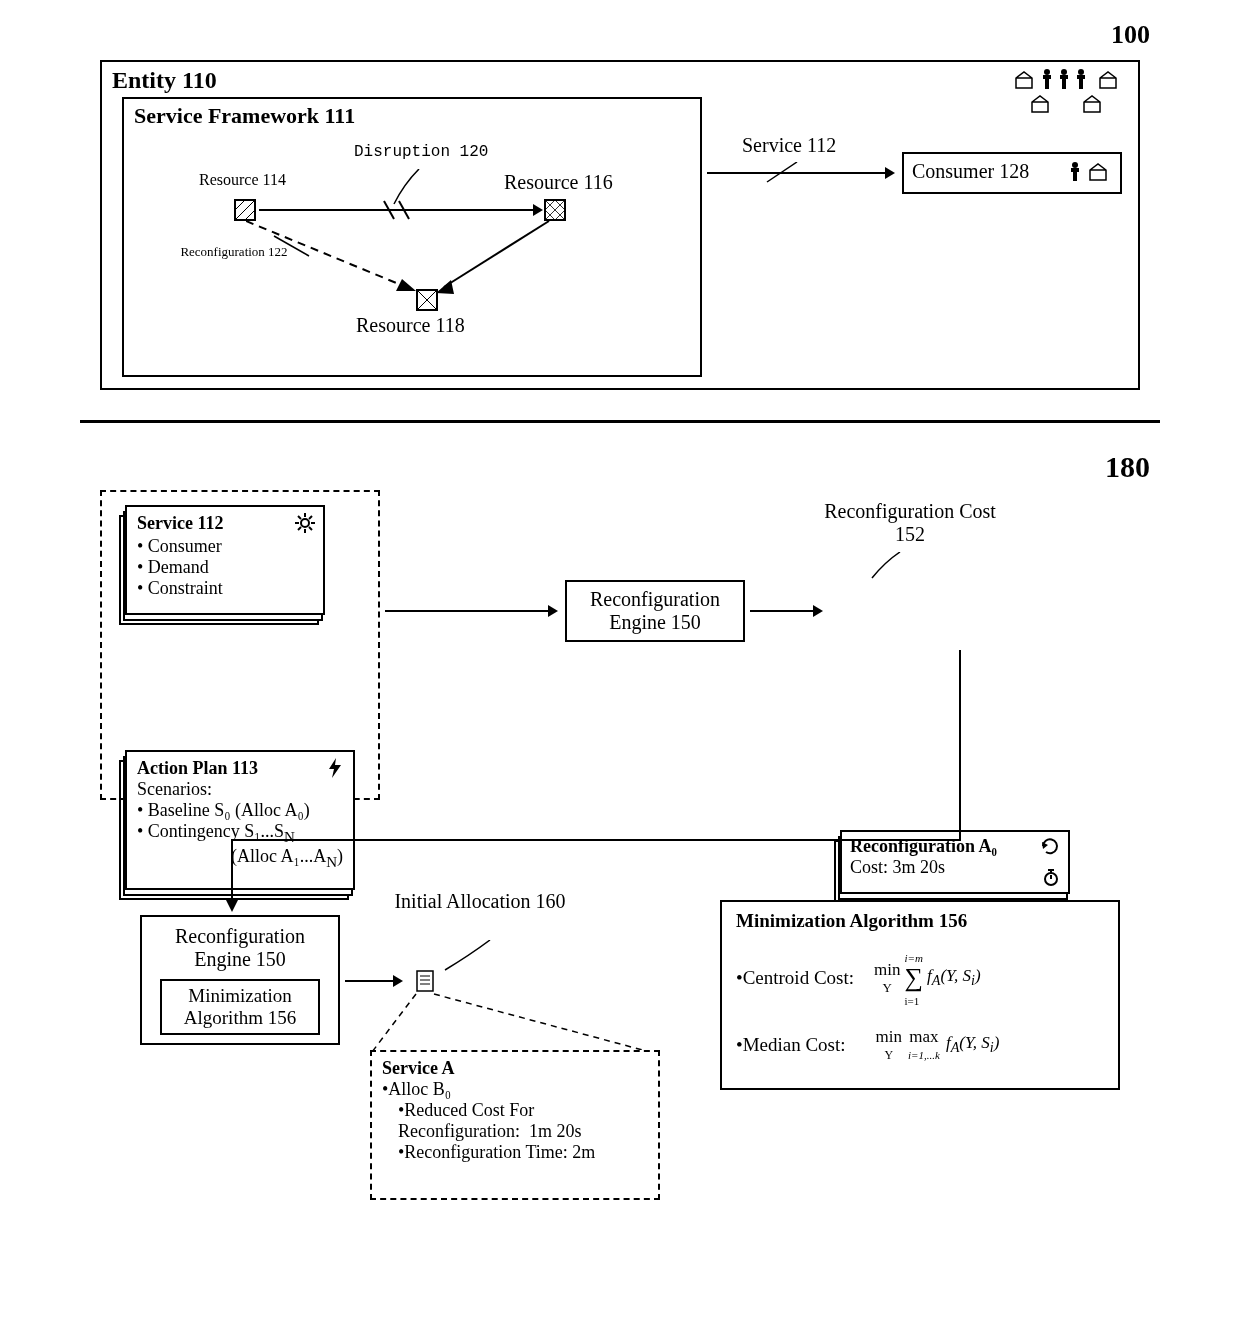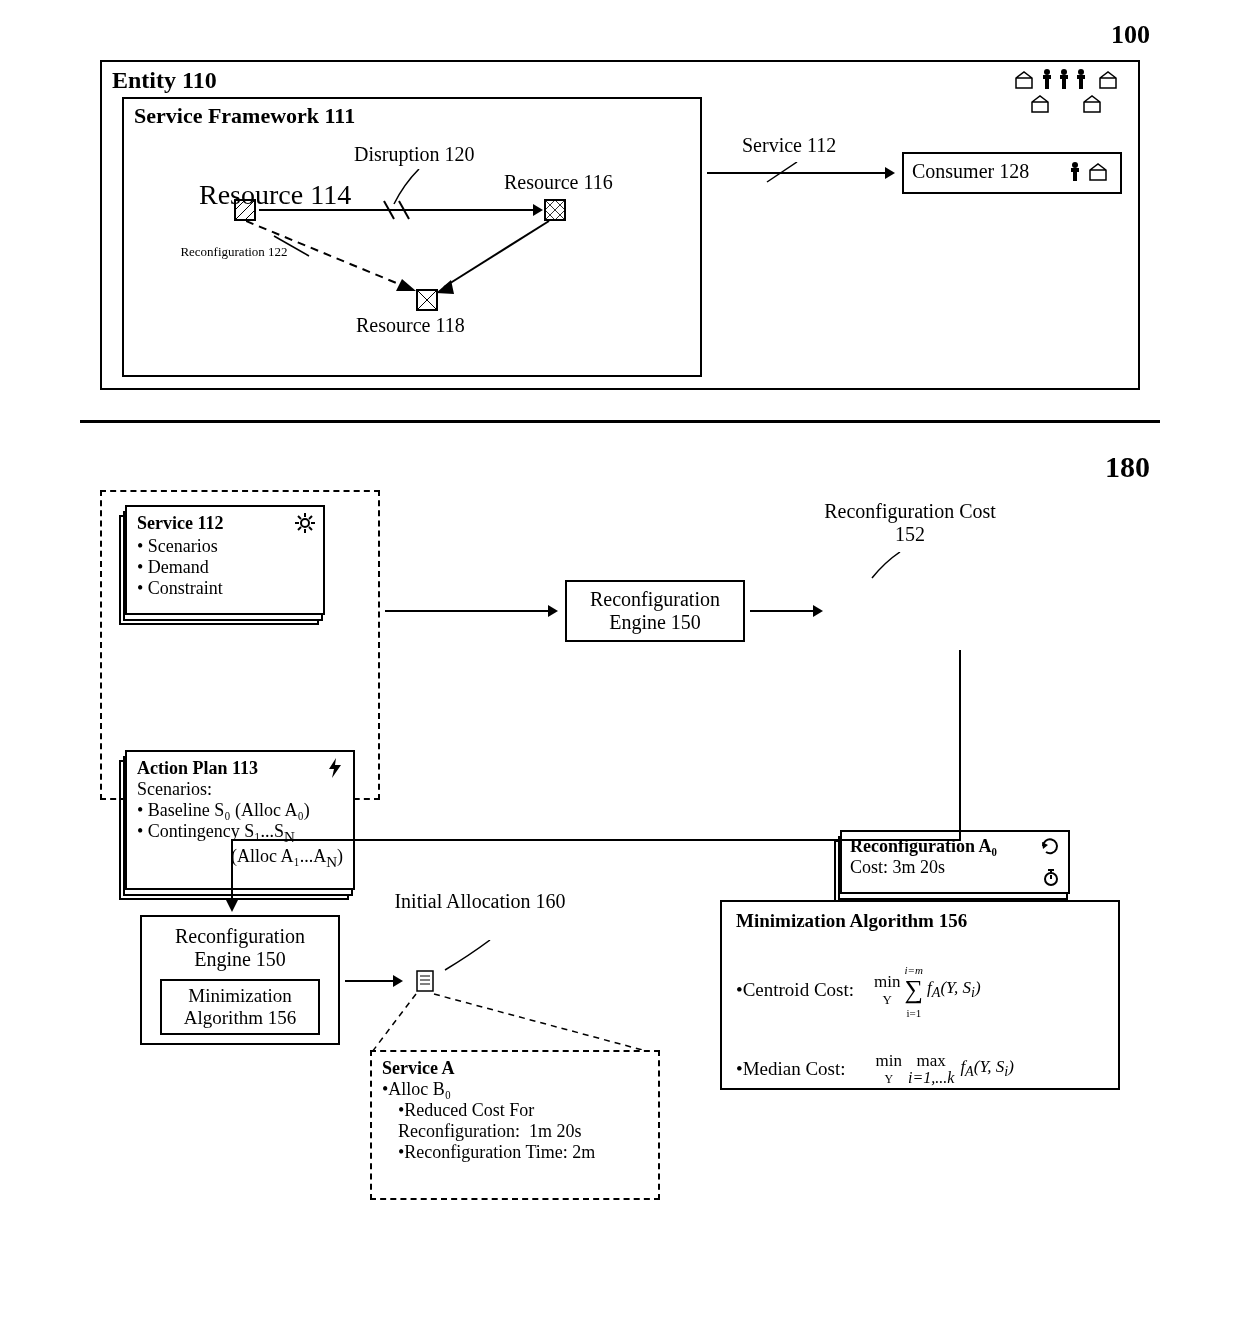--- a/index.html
+++ b/index.html
@@ -64,33 +64,33 @@
         <path d="M0 6 L8 0 L16 6 L16 16 L0 16 Z M0 6 L16 6"></path>
       </g>
     <g transform="translate(76,28)" stroke="#000" fill="none" stroke-width="1.5">
         <path d="M0 6 L8 0 L16 6 L16 16 L0 16 Z M0 6 L16 6"></path>
       </g>
   </svg>
 
   <div class="abs box" style="left:20px; top:35px; width:580px; height:280px;">
     <div class="abs b" style="left:10px; top:4px; font-size:22px;text-align:right;">Service Framework 111</div>
 
-    <div class="abs" style="left:75px; top:80px; font-size:28px;text-align:center;">Resource 114</div>
+    <div class="abs" style="left:75px; top:72px; font-size:16px;text-align:center;">Resource 114</div>
     <svg class="abs" style="left:110px; top:100px;" width="22" height="22">
         <rect x="1" y="1" width="20" height="20" stroke="#000" fill="none" stroke-width="2"></rect>
         <path d="M1 21 L21 1 M1 11 L11 1 M11 21 L21 11" stroke="#000"></path>
       </svg>
 
     <div class="abs" style="left:380px; top:72px; font-size:20px;">Resource 116</div>
     <svg class="abs" style="left:420px; top:100px;" width="22" height="22">
         <rect x="1" y="1" width="20" height="20" stroke="#000" fill="none" stroke-width="2"></rect>
         <path d="M1 1 L21 21 M1 21 L21 1 M11 1 L21 11 M1 11 L11 21 M1 11 L11 1 M11 21 L21 11" stroke="#000" stroke-width="0.8"></path>
       </svg>
 
-    <div class="abs" style="left:230px; top:44px; font-size:20px;">Disruption 120</div>
+    <div class="abs" style="left:230px; top:44px; font-size:16px;font-family:Liberation Mono, monospace;">Disruption 120</div>
 
     <svg class="abs" style="left:135px; top:100px;" width="285" height="24">
       <line x1="0" y1="11" x2="274" y2="11" stroke="#000" stroke-width="2"></line>
       <polygon points="274,5 284,11 274,17" fill="#000"></polygon>
       <line x1="125" y1="2" x2="135" y2="20" stroke="#000" stroke-width="2"></line>
       <line x1="140" y1="2" x2="150" y2="20" stroke="#000" stroke-width="2"></line>
     </svg>
 
     <svg class="abs" style="left:265px; top:70px;" width="40" height="40">
         <path d="M30 0 Q 15 15 5 35" stroke="#000" fill="none" stroke-width="1.5"></path>
@@ -155,21 +155,21 @@
           <line x1="10" y1="16" x2="10" y2="20"></line>
           <line x1="0" y1="10" x2="4" y2="10"></line>
           <line x1="16" y1="10" x2="20" y2="10"></line>
           <line x1="3" y1="3" x2="6" y2="6"></line>
           <line x1="14" y1="14" x2="17" y2="17"></line>
           <line x1="3" y1="17" x2="6" y2="14"></line>
           <line x1="14" y1="6" x2="17" y2="3"></line>
         </g>
       </svg>
   </div>
-  <div style="margin-top:2px;">• <span>Scenarios</span></div>
+  <div style="margin-top:2px;">• <span>Consumer</span></div>
   <div>• <span>Demand</span></div>
   <div>• <span>Constraint</span></div>
 </div>
 
 <div class="abs stack box" style="left:125px; top:640px; width:230px; height:140px; padding:6px 10px; font-size:18px;">
   <div><span class="b u">Action Plan 113</span>
     <svg style="position:absolute; right:10px; top:6px;" width="16" height="20">
         <path d="M9 0 L2 11 L7 11 L5 20 L14 7 L8 7 Z" fill="#000"></path>
       </svg>
   </div>
@@ -256,37 +256,37 @@
   <div class="b u">Minimization Algorithm 156</div>
 
   <div style="margin-top:16px; display:flex; align-items:center;">
     <span>• </span>
       <span>Centroid Cost:</span>
     <span style="margin-left:20px; display:inline-flex; align-items:center; font-size:17px;">
       <span style="display:inline-block; text-align:center; line-height:1;">
         <span>min</span><br>
         <span style="font-size:13px;">Y</span>
       </span>
-      <span style="display:inline-block; text-align:center; line-height:1; margin:12px 4px;">
+      <span style="display:inline-block; text-align:left; line-height:1; margin:0 4px;">
         <span style="font-size:11px; font-style:italic;">i=m</span><br>
         <span style="font-size:26px;">∑</span><br>
         <span style="font-size:11px; ">i=1</span>
       </span>
       <span style="font-style:italic;">f<sub>A</sub>(Y, S<sub>i</sub>)</span>
     </span>
   </div>
 
   <div style="margin-top:20px; display:flex; align-items:center;">
     <span>• </span>
       <span>Median Cost:</span>
     <span style="margin-left:30px; display:inline-flex; align-items:center; font-size:17px;">
       <span style="display:inline-block; text-align:center; line-height:1;">
         <span>min</span><br>
         <span style="font-size:12px;">Y</span>
       </span>
       <span style="display:inline-block; text-align:center; line-height:1; margin:0 6px;">
         <span>max</span><br>
-        <span style="font-size:16px; font-style:italic;">i=1,...k</span>
+        <span style="font-size:11px; font-style:italic;">i=1,...k</span>
       </span>
       <span style="font-style:italic;">f<sub>A</sub>(Y, S<sub>i</sub>)</span>
     </span>
   </div>
 </div>
 
 </body></html>

